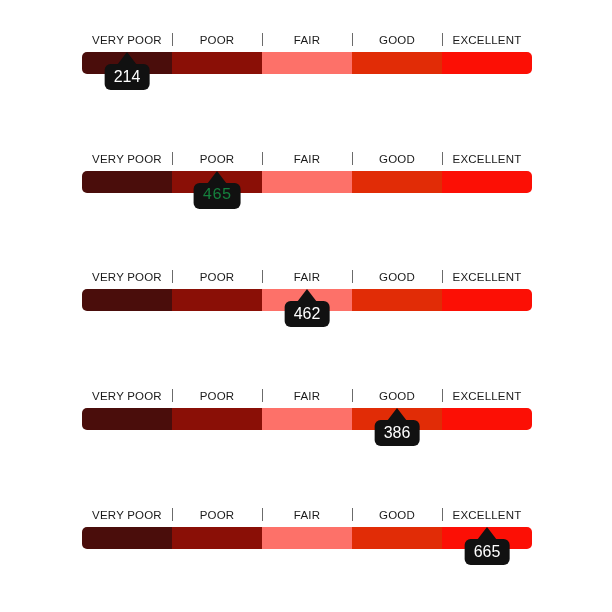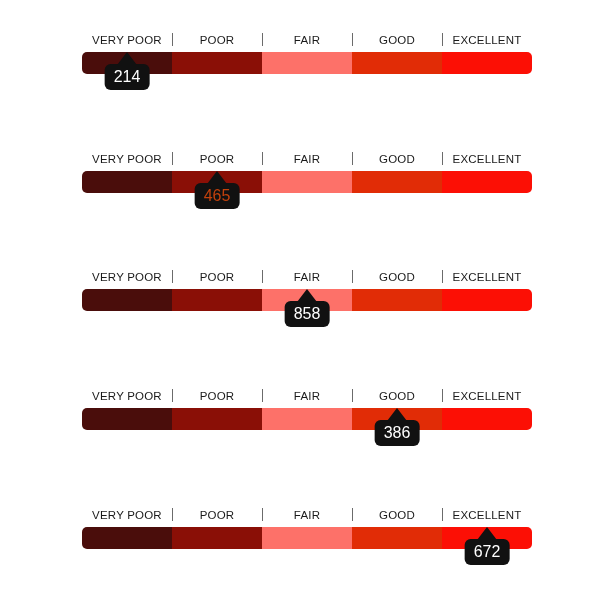--- a/index.html
+++ b/index.html
@@ -141,21 +141,21 @@
       </div>
       <div class="bar">
         <div class="bar-seg" style="background: rgb(74, 13, 11); flex-basis: 90px;"></div>
         <div class="bar-seg" style="background: rgb(138, 15, 6); flex-basis: 90px;"></div>
         <div class="bar-seg" style="background: rgb(253, 113, 105); flex-basis: 90px;"></div>
         <div class="bar-seg" style="background: rgb(225, 44, 6); flex-basis: 90px;"></div>
         <div class="bar-seg" style="background: rgb(252, 15, 5); flex-basis: 90px;"></div>
       </div>
       <div class="marker" style="left: 217px;">
         <div class="marker-arrow" style="border-bottom-color: rgb(17, 17, 17);"></div>
-        <div class="marker-box" style="background: rgb(17, 17, 17); color: #c2410c;">465</div>
+        <div class="marker-box" style="background: rgb(17, 17, 17); color: #15803d; font-family: Liberation Mono, monospace;">465</div>
       </div>
     </div>
     <div class="gauge-row" style="top: 267px;">
       <div class="label-strip">
         <div class="seg-label" style="left: 0px; width: 90px; color: rgb(26, 26, 26);">VERY POOR</div>
         <div class="seg-label" style="left: 90px; width: 90px; color: rgb(26, 26, 26);">POOR</div>
         <div class="seg-tick" style="left: 90px; background: rgb(107, 107, 107);"></div>
         <div class="seg-label" style="left: 180px; width: 90px; color: rgb(26, 26, 26);">FAIR</div>
         <div class="seg-tick" style="left: 180px; background: rgb(107, 107, 107);"></div>
         <div class="seg-label" style="left: 270px; width: 90px; color: rgb(26, 26, 26);">GOOD</div>
@@ -165,21 +165,21 @@
       </div>
       <div class="bar">
         <div class="bar-seg" style="background: rgb(74, 13, 11); flex-basis: 90px;"></div>
         <div class="bar-seg" style="background: rgb(138, 15, 6); flex-basis: 90px;"></div>
         <div class="bar-seg" style="background: rgb(253, 113, 105); flex-basis: 90px;"></div>
         <div class="bar-seg" style="background: rgb(225, 44, 6); flex-basis: 90px;"></div>
         <div class="bar-seg" style="background: rgb(252, 15, 5); flex-basis: 90px;"></div>
       </div>
       <div class="marker" style="left: 307px;">
         <div class="marker-arrow" style="border-bottom-color: rgb(17, 17, 17);"></div>
-        <div class="marker-box" style="background: rgb(17, 17, 17); color: rgb(255, 255, 255);">858</div>
+        <div class="marker-box" style="background: rgb(17, 17, 17); color: rgb(255, 255, 255);">462</div>
       </div>
     </div>
     <div class="gauge-row" style="top: 386px;">
       <div class="label-strip">
         <div class="seg-label" style="left: 0px; width: 90px; color: rgb(26, 26, 26);">VERY POOR</div>
         <div class="seg-label" style="left: 90px; width: 90px; color: rgb(26, 26, 26);">POOR</div>
         <div class="seg-tick" style="left: 90px; background: rgb(107, 107, 107);"></div>
         <div class="seg-label" style="left: 180px; width: 90px; color: rgb(26, 26, 26);">FAIR</div>
         <div class="seg-tick" style="left: 180px; background: rgb(107, 107, 107);"></div>
         <div class="seg-label" style="left: 270px; width: 90px; color: rgb(26, 26, 26);">GOOD</div>
@@ -213,16 +213,16 @@
       </div>
       <div class="bar">
         <div class="bar-seg" style="background: rgb(74, 13, 11); flex-basis: 90px;"></div>
         <div class="bar-seg" style="background: rgb(138, 15, 6); flex-basis: 90px;"></div>
         <div class="bar-seg" style="background: rgb(253, 113, 105); flex-basis: 90px;"></div>
         <div class="bar-seg" style="background: rgb(225, 44, 6); flex-basis: 90px;"></div>
         <div class="bar-seg" style="background: rgb(252, 15, 5); flex-basis: 90px;"></div>
       </div>
       <div class="marker" style="left: 487px;">
         <div class="marker-arrow" style="border-bottom-color: rgb(17, 17, 17);"></div>
-        <div class="marker-box" style="background: rgb(17, 17, 17); color: rgb(255, 255, 255);">672</div>
+        <div class="marker-box" style="background: rgb(17, 17, 17); color: rgb(255, 255, 255);">665</div>
       </div>
     </div>
   </div>
 
 </body></html>

